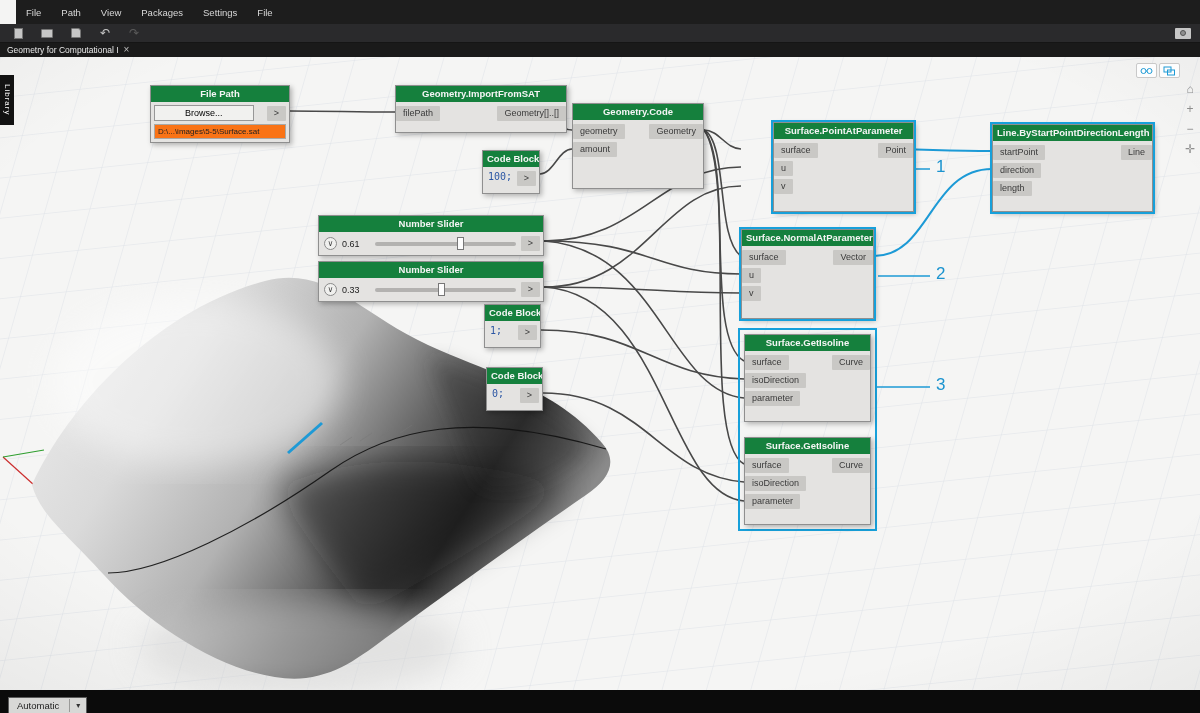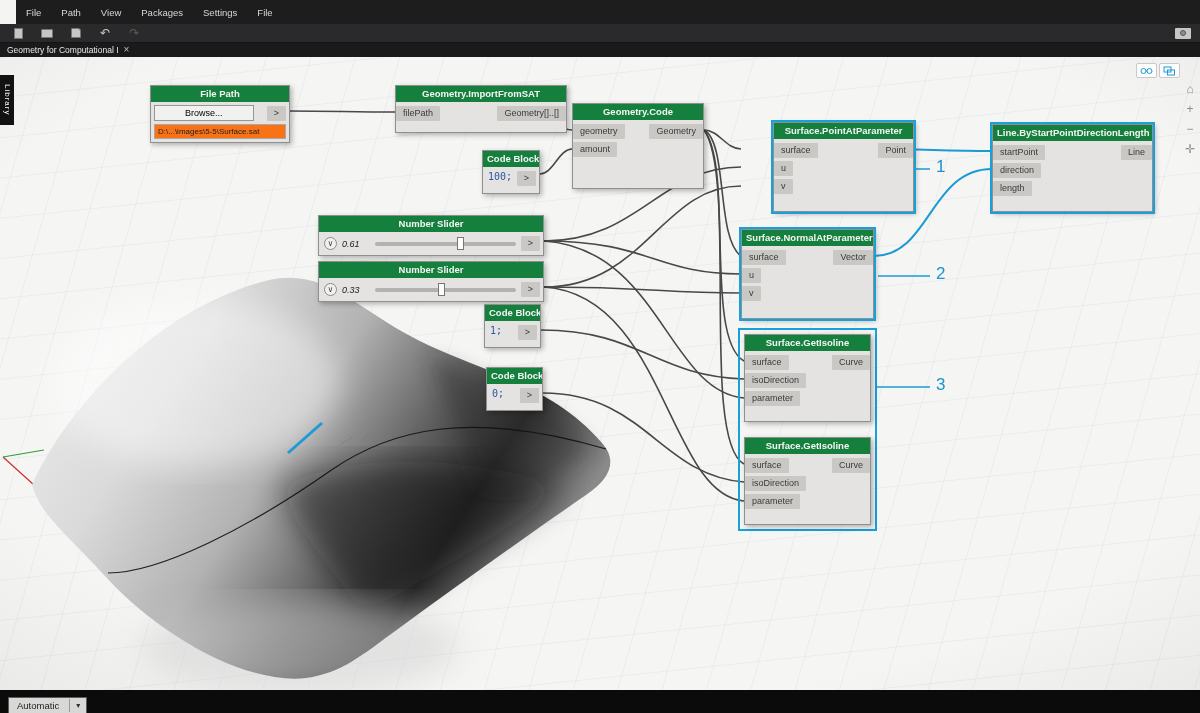--- a/index.html
+++ b/index.html
@@ -45,21 +45,21 @@
   .ins { display:flex; flex-direction:column; align-items:flex-start; gap:3px; }
   .outs { display:flex; flex-direction:column; align-items:flex-end; gap:3px; }
   .pin { background:#c9c8c5; color:#3a3a3a; font-size:9px; line-height:11px; padding:2px 7px; border-radius:1px; cursor:crosshair; }
   .pin.out { text-align:right; }
 
   .cbody { display:flex; justify-content:space-between; align-items:flex-start; padding:4px 3px 6px; }
   .code { color:#2b56a4; font-family:"DejaVu Sans Mono", monospace; font-size:10px; padding-left:2px; }
 
   .sbody { display:flex; align-items:center; gap:5px; padding:4px 3px 4px 5px; }
   .chev { width:13px; height:13px; border-radius:50%; border:1px solid #8a8a8a; background:#f0f0ee; font-size:8px; line-height:11px; text-align:center; color:#444; cursor:pointer; flex:0 0 auto; }
-  .sval { font-size:9px; font-style:italic; color:#222; width:28px; flex:0 0 auto; }
+  .sval { font-size:9px; color:#222; width:28px; flex:0 0 auto; }
   .track { flex:1; height:4px; background:#b3b2b0; border-radius:2px; position:relative; cursor:pointer; }
   .handle { position:absolute; top:-4.5px; width:7px; height:13px; background:#fdfdfd; border:1px solid #777; }
 
   .fpbody { padding:3px; }
   .fprow { display:flex; justify-content:space-between; align-items:center; margin-bottom:3px; }
   .browse { flex:1; margin-right:13px; border:1px solid #979797; background:#f1f1ef; font-size:9px; text-align:center; padding:2px 0; cursor:pointer; }
   .fppath { background:#f97316; border:1px solid #a8a8a6; font-size:8px; color:#222; padding:2px 3px; white-space:nowrap; overflow:hidden; }
 
   .anno { position:absolute; color:#1a93cf; font-size:17px; z-index:2; }
 

